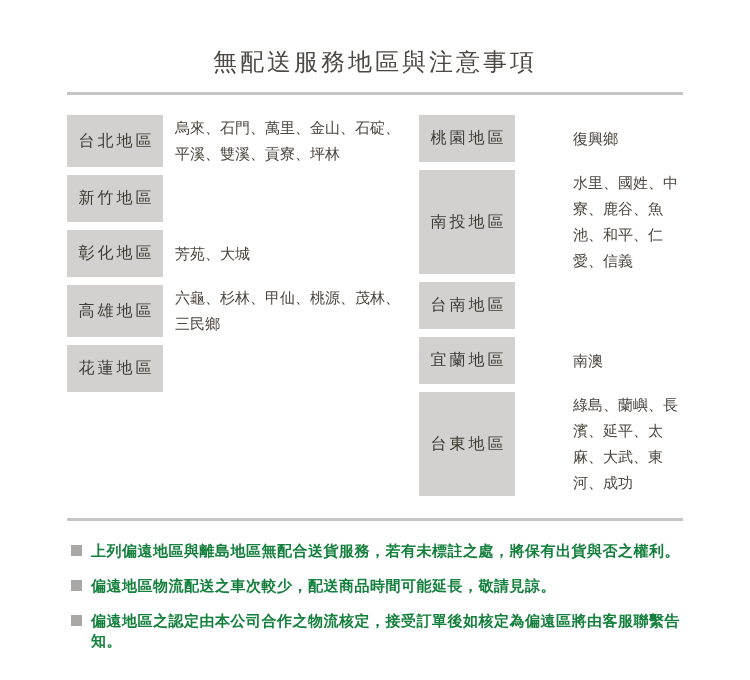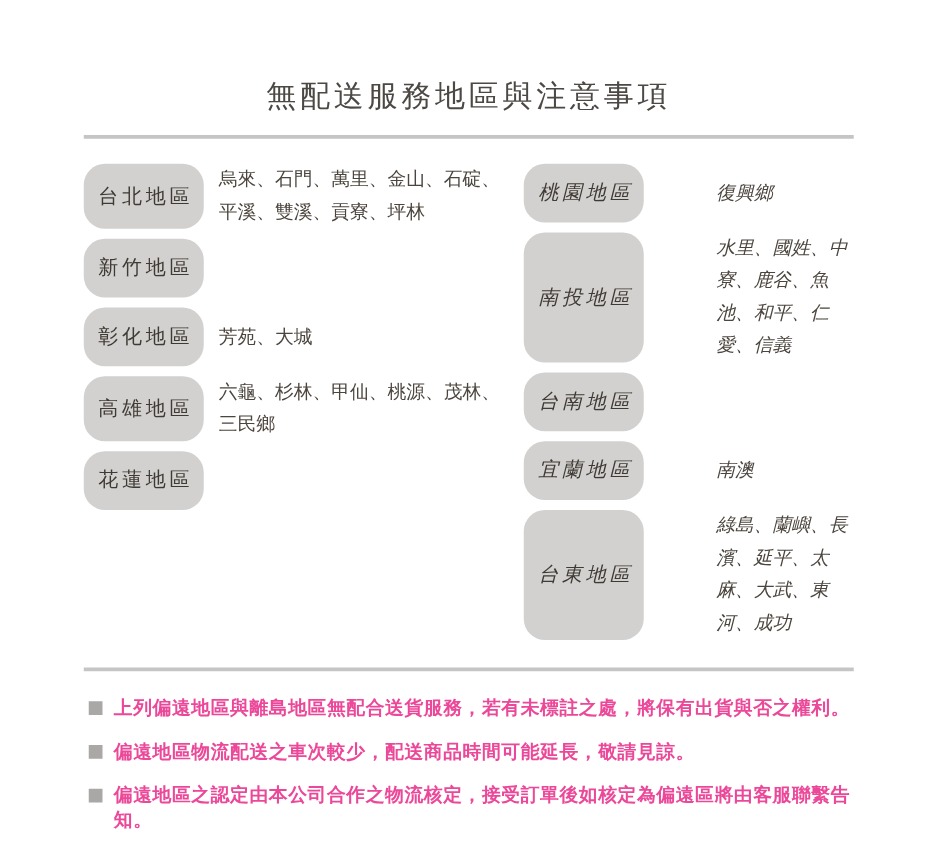--- a/index.html
+++ b/index.html
@@ -7,21 +7,21 @@
   body {
     width: 750px;
     height: 680px;
     font-family: "Liberation Sans", "DejaVu Sans", sans-serif;
     color: #47423c;
     overflow: hidden;
   }
   .page {
     width: 750px;
     height: 680px;
-    padding-top: 60px;
+    padding-top: 44px;
     background: #ffffff;
   }
   .page-title {
     text-align: center;
     font-size: 24px;
     letter-spacing: 3px;
     color: #4c4844;
     font-weight: 500;
     line-height: 36px;
   }
@@ -31,35 +31,34 @@
     background: #c5c5c5;
     margin: 12px auto 0 auto;
   }
   .content {
     width: 616px;
     margin: 20px auto 0 auto;
     display: flex;
   }
   .col { display: flex; flex-direction: column; gap: 8px; }
   .col-left  { width: 352px; }
-  .col-right { width: 264px; margin-left: 0; font-style: italic; }
+  .col-right { width: 264px; margin-left: 0; }
   .region-row { display: flex; align-items: stretch; }
   .region-label {
     width: 96px;
     min-height: 47px;
     background: #d3d1cf;
     color: #3e3a35;
     font-size: 16px;
     letter-spacing: 3px;
     display: flex;
     align-items: center;
     justify-content: center;
     flex-shrink: 0;
     text-indent: 3px; 
-    border-radius: 17px;
   }
   .region-areas {
     flex: 1;
     display: flex;
     align-items: center;
     padding-left: 12px;
     font-size: 15px;
     line-height: 26px;
     color: #4b453e;
     min-height: 47px;
@@ -70,21 +69,21 @@
     width: 616px;
     margin: 22px auto 0 auto;
   }
   .notes-list { margin-top: 20px; }
   .note-row {
     display: flex;
     align-items: flex-start;
     margin-bottom: 15px;
     font-size: 15px;
     font-weight: bold;
-    color: #ec4899;
+    color: #15803d;
     line-height: 20px;
     letter-spacing: 0.5px;
   }
   .note-bullet {
     width: 11px;
     height: 11px;
     background: #a9a8a6;
     margin: 4px 9px 0 4px;
     flex-shrink: 0;
   }

